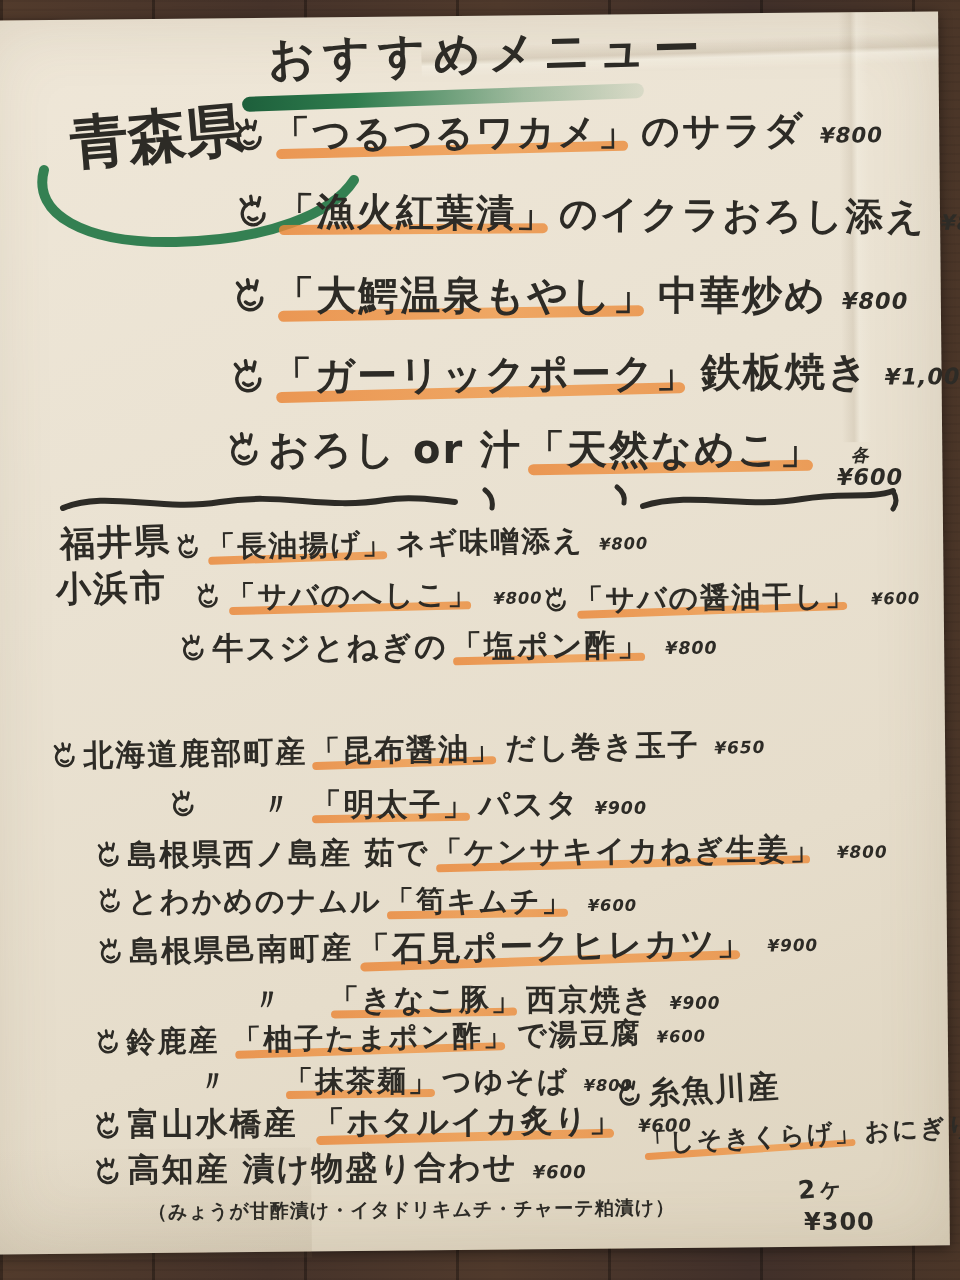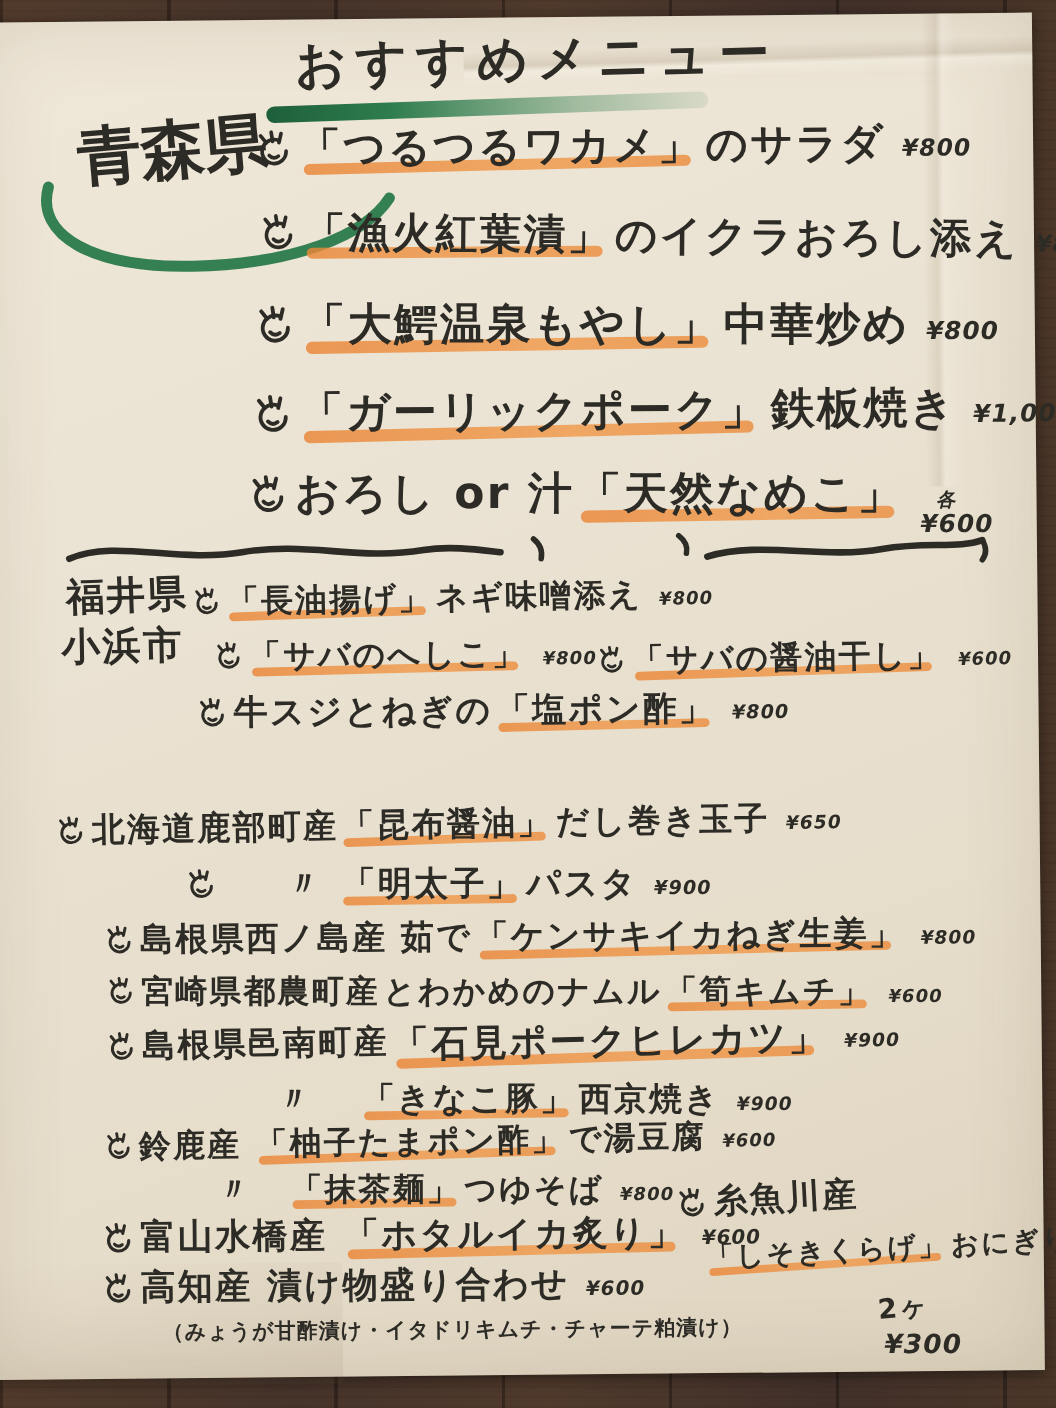--- a/index.html
+++ b/index.html
@@ -273,21 +273,20 @@
     <div class="row" style="left:94px;top:884px;font-size:29px;--r:0deg">
       <span class="bullet">
           <svg viewBox="0 0 32 32" fill="none" stroke="#2d2b26" stroke-width="2.6" stroke-linecap="round">
             <path d="M7 6 L11 11"></path>
             <path d="M14.5 3.5 L15.5 10"></path>
             <path d="M21.5 4.5 L20 11"></path>
             <path d="M25 17 a 8.5 8.5 0 1 1 -5 -7.5"></path>
             <path d="M13 20 q 3 3.2 6.5 0.5"></path>
           </svg>
         </span>
-      <span class="t">宮崎県都農町産</span>
       <span class="t">とわかめのナムル</span>
       <span class="t hl">「筍キムチ」</span>
       <span class="price">¥600</span>
     </div>
     <div class="row" style="left:94px;top:928px;font-size:30px;--r:-1deg">
       <span class="bullet">
           <svg viewBox="0 0 32 32" fill="none" stroke="#2d2b26" stroke-width="2.6" stroke-linecap="round">
             <path d="M7 6 L11 11"></path>
             <path d="M14.5 3.5 L15.5 10"></path>
             <path d="M21.5 4.5 L20 11"></path>
@@ -315,21 +314,21 @@
             <path d="M13 20 q 3 3.2 6.5 0.5"></path>
           </svg>
         </span>
       <span class="t">鈴鹿産</span>
       <span class="t hl" style="margin-left:10px">「柚子たまポン酢」</span>
       <span class="t">で湯豆腐</span>
       <span class="price">¥600</span>
     </div>
     <div class="row" style="left:198px;top:1064px;font-size:29px;--r:0deg">
       <span class="t ditto">〃</span>
-      <span class="t hl" style="margin-left:34px">「抹茶麺」</span>
+      <span class="t hl" style="margin-left:54px">「抹茶麺」</span>
       <span class="t">つゆそば</span>
       <span class="price">¥800</span>
     </div>
     <div class="row" style="left:90px;top:1104px;font-size:32px;--r:-0.5deg">
       <span class="bullet">
           <svg viewBox="0 0 32 32" fill="none" stroke="#2d2b26" stroke-width="2.6" stroke-linecap="round">
             <path d="M7 6 L11 11"></path>
             <path d="M14.5 3.5 L15.5 10"></path>
             <path d="M21.5 4.5 L20 11"></path>
             <path d="M25 17 a 8.5 8.5 0 1 1 -5 -7.5"></path>
@@ -370,17 +369,17 @@
       <span class="t">糸魚川産</span>
     </div>
     <div class="row" style="left:642px;top:1120px;font-size:25px;--r:-3deg">
       <span class="t hl">「しそきくらげ」</span>
       <span class="t">おにぎり</span>
     </div>
     <div class="row" style="left:798px;top:1174px;font-size:25px;--r:-5deg">
       <span class="t">2ヶ</span>
     </div>
     <div class="row" style="left:804px;top:1208px;font-size:24px;--r:0deg">
-      <span class="t" style="font-style:italic;letter-spacing:1px">¥300</span>
+      <span class="t" style="letter-spacing:1px">¥300</span>
     </div>
 
   </div>
 </div>
 
 </body></html>

